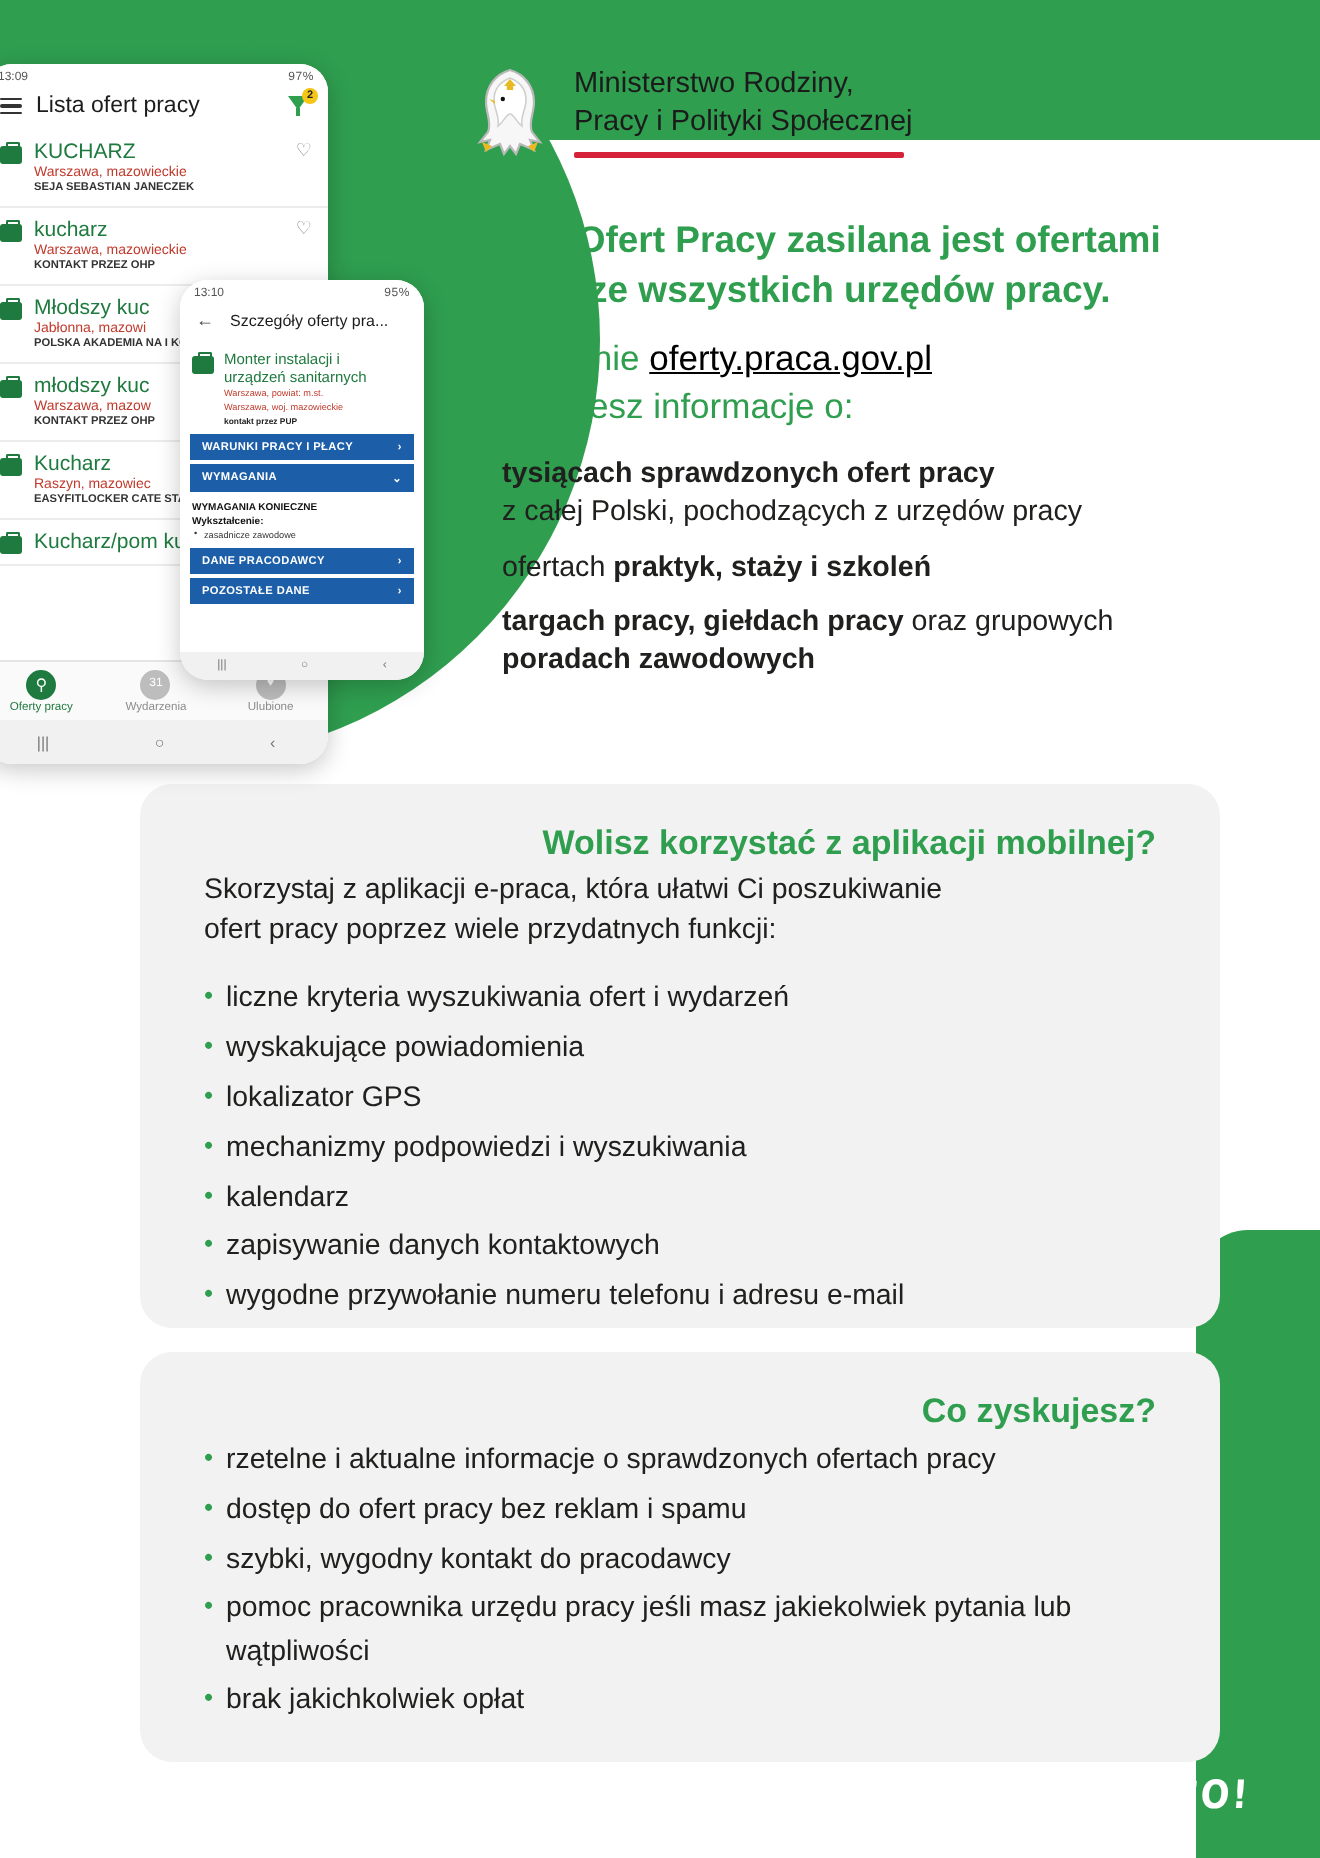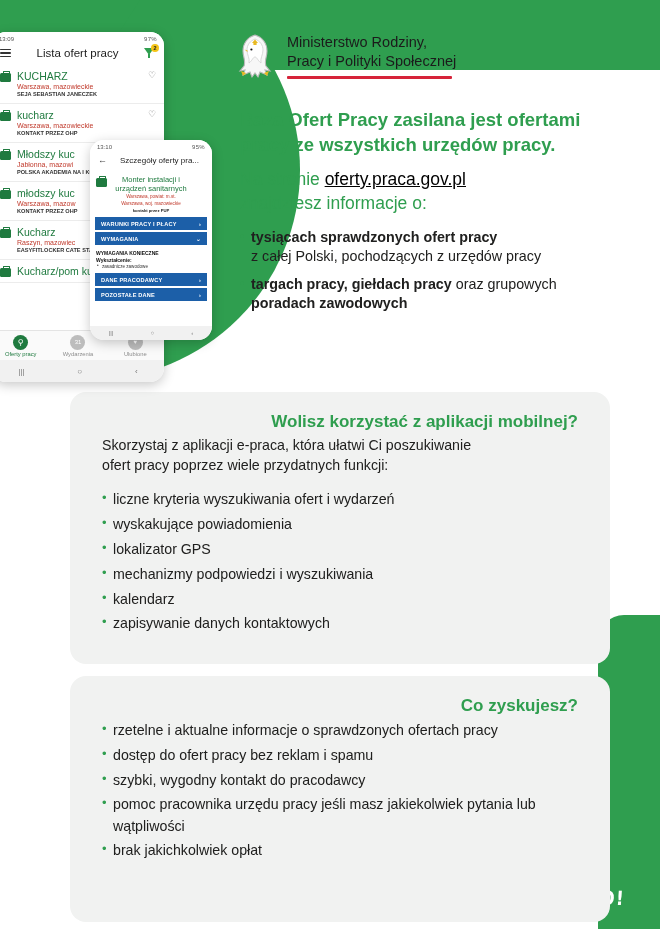--- a/index.html
+++ b/index.html
@@ -80,21 +80,21 @@
     content: "•"; position: absolute; left: 0; top: 0;
     color: #2f9e4f; font-size: 13px;
   }
   .b { font-weight: bold; }
 
   
   .card {
     position: absolute; background: #f1f2f1; border-radius: 16px;
   }
   #card-app { left: 70px; top: 392px; width: 540px; height: 272px; }
-  #card-gain { left: 70px; top: 676px; width: 540px; height: 246px; }
+  #card-gain { left: 70px; top: 676px; width: 540px; height: 205px; }
   .card-inner { padding: 20px 32px; }
   .card-h {
     color: #2f9e4f; font-weight: bold; font-size: 17px;
     margin-bottom: 3px;
     text-align: right;
   }
   .card-intro { font-size: 14.2px; line-height: 1.42; color: #20201f; }
   .card-list { margin-top: 14px; }
   .card-list li {
     list-style: none; position: relative; padding-left: 11px;
@@ -127,21 +127,21 @@
   .appbar {
     display: flex; align-items: center; gap: 7px;
     padding: 3px 8px 6px 8px; background: #ffffff;
   }
   .burger { width: 11px; }
   .burger span {
     display: block; height: 1.4px; background: #333; margin: 2px 0;
     border-radius: 1px;
   }
   .appbar-title {
-    flex: 1; font-size: 11.5px; color: #1c1c1c; white-space: nowrap; text-align: center;
+    flex: 1; font-size: 11.5px; color: #1c1c1c; white-space: nowrap;
   }
   #phone-detail .appbar-title { font-size: 8px; }
   .funnel { position: relative; width: 12px; height: 12px; }
   .funnel .fshape {
     width: 0; height: 0; border-left: 5px solid transparent;
     border-right: 5px solid transparent; border-top: 7px solid #2f9e4f;
     position: absolute; left: 0; top: 1px;
   }
   .funnel .fstem {
     position: absolute; left: 4px; top: 7px; width: 1.6px; height: 4px;
@@ -205,21 +205,21 @@
   .nav-idle .navlabel { color: #8d8d8d; }
 
   .sysbar {
     position: absolute; left: 0; bottom: 0; width: 100%; height: 22px;
     background: #f1f1f1; display: flex; align-items: center;
     justify-content: space-around; color: #777; font-size: 8px;
   }
   #phone-detail .sysbar { height: 14px; font-size: 6px; }
 
   
-  .det-head { display: flex; gap: 5px; padding: 4px 22px 2px 6px; text-align: center; }
+  .det-head { display: flex; gap: 5px; padding: 4px 22px 2px 6px; }
   .det-title { font-size: 7.5px; color: #1f7a3f; line-height: 1.2; }
   .det-meta { font-size: 4.6px; color: #c0392b; line-height: 1.35; margin-top: 1px; }
   .det-note { font-size: 4.2px; color: #222; font-weight: bold; margin-top: 1px; }
   .acc {
     background: #1c5fa8; color: #fff; font-size: 5.6px; font-weight: bold;
     padding: 3.5px 6px; margin: 2px 5px;
     display: flex; justify-content: space-between; align-items: center;
     letter-spacing: .2px;
   }
   .req-h { font-size: 5px; font-weight: bold; color: #111; padding: 3px 6px 1px 6px; }
@@ -271,39 +271,43 @@
       <div>znajdziesz informacje o:</div>
     </div>
   </div>
 
   <ul id="hero-list">
     <li>
       <span class="b">tysiącach sprawdzonych ofert pracy</span><br>
       <span>z całej Polski, pochodzących z urzędów pracy</span>
     </li>
     <li>
+      <span>ofertach </span><span class="b">praktyk, staży i szkoleń</span>
+    </li>
+    <li>
       <span class="b">targach pracy, giełdach pracy</span><span> oraz grupowych</span><br>
       <span class="b">poradach zawodowych</span>
     </li>
   </ul>
 
   <div class="card" id="card-app">
     <div class="card-inner">
       <div class="card-h">Wolisz korzystać z aplikacji mobilnej?</div>
       <div class="card-intro">
         <div>Skorzystaj z aplikacji e-praca, która ułatwi Ci poszukiwanie</div>
         <div>ofert pracy poprzez wiele przydatnych funkcji:</div>
       </div>
       <ul class="card-list">
         <li>liczne kryteria wyszukiwania ofert i wydarzeń</li>
         <li>wyskakujące powiadomienia</li>
         <li>lokalizator GPS</li>
         <li>mechanizmy podpowiedzi i wyszukiwania</li>
         <li>kalendarz</li>
         <li>zapisywanie danych kontaktowych</li>
+        <li>wygodne przywołanie numeru telefonu i adresu e-mail</li>
       </ul>
     </div>
   </div>
 
   <div class="card" id="card-gain">
     <div class="card-inner">
       <div class="card-h">Co zyskujesz?</div>
       <ul class="card-list">
         <li>rzetelne i aktualne informacje o sprawdzonych ofertach pracy</li>
         <li>dostęp do ofert pracy bez reklam i spamu</li>

